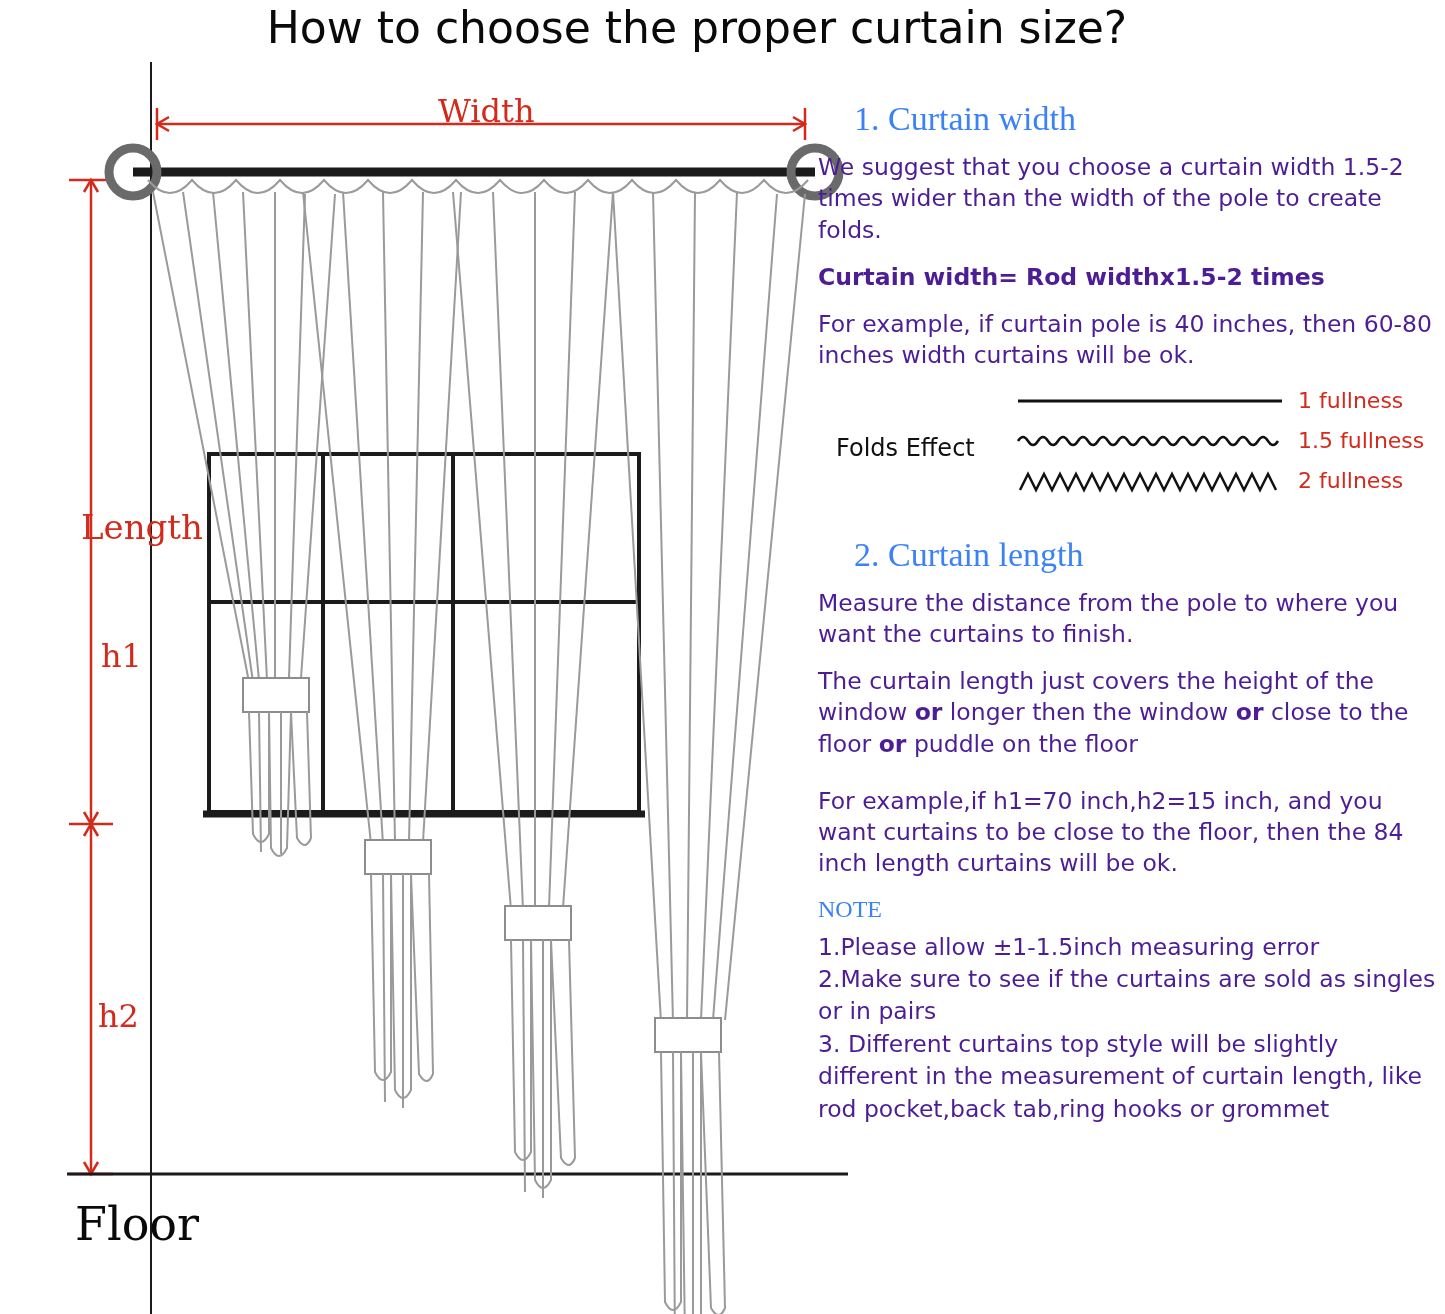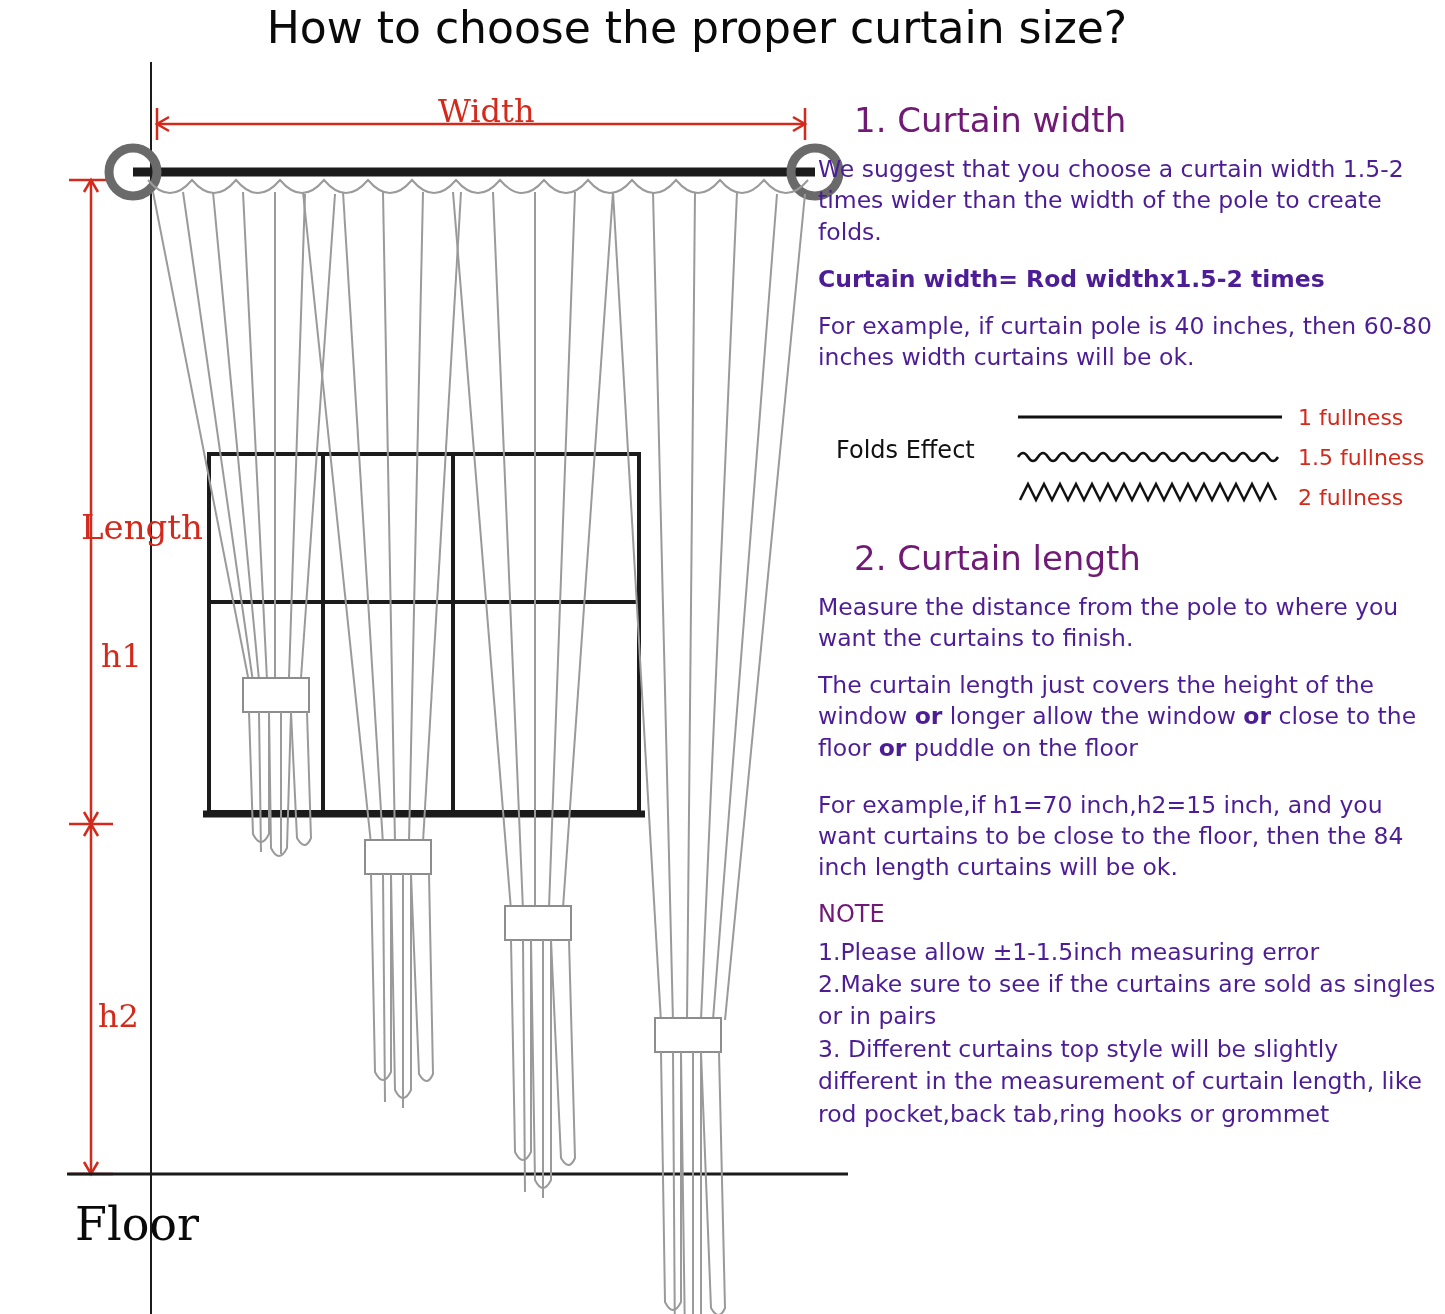--- a/index.html
+++ b/index.html
@@ -61,23 +61,24 @@
   }
   
   .right {
     position: absolute;
     left: 818px; top: 100px;
     width: 620px;
   }
   .h2 {
     font-size: 34px;
     font-weight: 400;
-    color: #701a75;
+    color: #3b82f6;
     margin: 0 0 14px 0;
     padding-left: 36px;
+    font-family: Liberation Serif, serif;
   }
   .h2.note { padding-left: 0px; margin-bottom: 8px; font-size: 24px;}
   p {
     margin: 0 0 16px 0;
     font-size: 23.5px;
     line-height: 1.33;
     color: #4c1d95;
   }
   b { font-weight: bold; }
   .folds {
@@ -87,21 +88,21 @@
   }
   .folds-label {
     font-size: 24px;
     width: 196px;
     text-align: left;
     padding-left: 18px;
   }
   .folds-rows { flex: 1; }
   .folds-row {
     display: flex;
-    align-items: flex-end;
+    align-items: flex-start;
     height: 40px;
   }
   .folds-row svg { display:block; }
   .folds-val {
     color: #d32a1c;
     font-size: 22px;
     margin-left: 12px;
     white-space: nowrap;
   }
   .gap-sm { height: 10px; }
@@ -244,21 +245,21 @@
           <polyline points="6,22 14,6 22,22 30,6 38,22 46,6 54,22 62,6 70,22 78,6 86,22 94,6 102,22 110,6 118,22 126,6 134,22 142,6 150,22 158,6 166,22 174,6 182,22 190,6 198,22 206,6 214,22 222,6 230,22 238,6 246,22 254,6 262,22" stroke="#111" stroke-width="2.5" fill="none"></polyline>
         </svg>
         <span class="folds-val">2 fullness</span>
       </div>
     </div>
   </div>
 
   <h2 class="h2">2. Curtain length</h2>
   <p>Measure the distance from the pole to where you want the curtains to finish.</p>
   <p>
-    <span>The curtain length just covers the height of the window </span><b>or</b><span> longer allow the window </span><b>or</b><span> close to the floor </span><b>or</b><span> puddle on the floor</span>
+    <span>The curtain length just covers the height of the window </span><b>or</b><span> longer then the window </span><b>or</b><span> close to the floor </span><b>or</b><span> puddle on the floor</span>
   </p>
   <div class="gap-sm"></div>
   <p>For example,if h1=70 inch,h2=15 inch, and you want curtains to be close to the floor, then the 84 inch length curtains will be ok.</p>
 
   <h2 class="h2 note">NOTE</h2>
   <div class="note-list">
     <p>1.Please allow ±1-1.5inch measuring error</p>
     <p>2.Make sure to see if the curtains are sold as singles or in pairs</p>
     <p>3. Different curtains top style will be slightly different in the measurement of curtain length, like rod pocket,back tab,ring hooks or grommet</p>
   </div>

